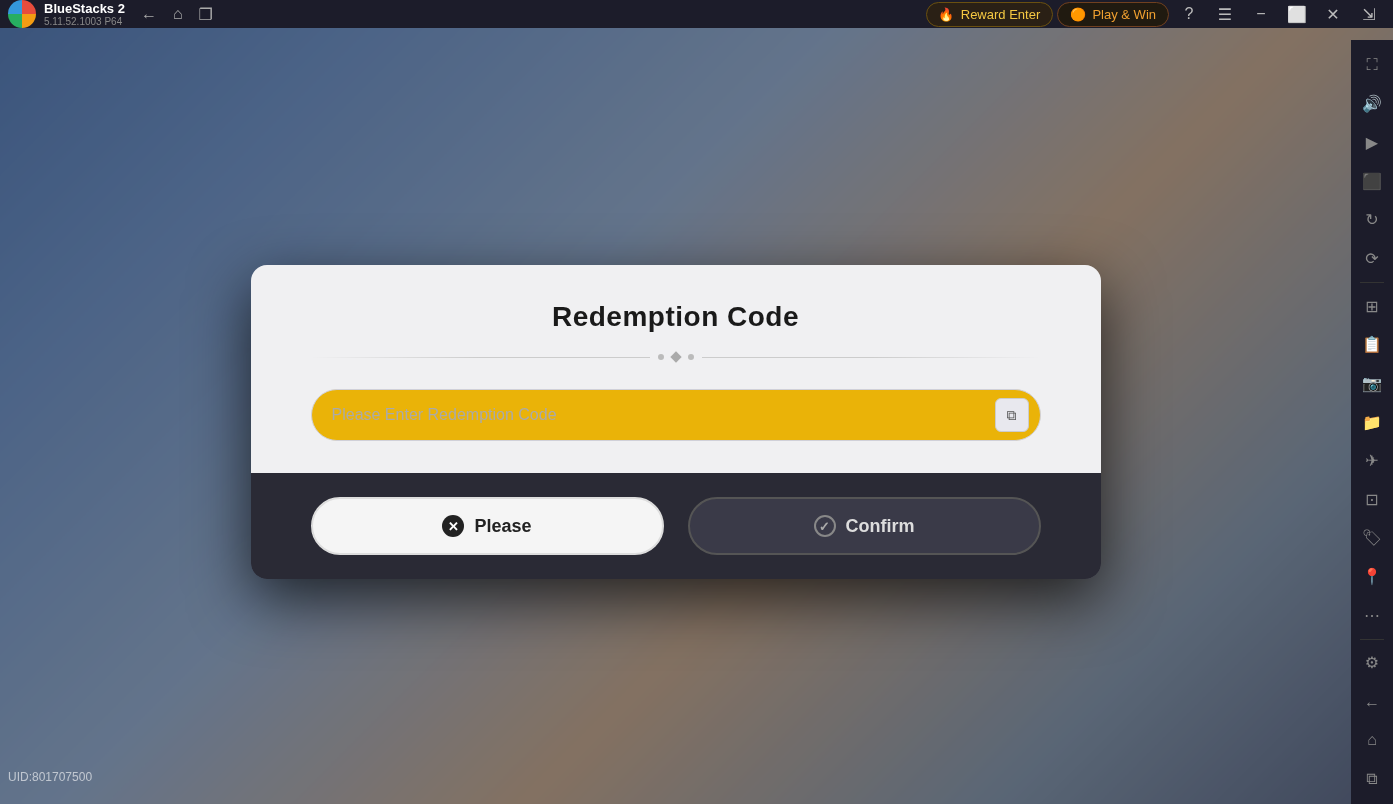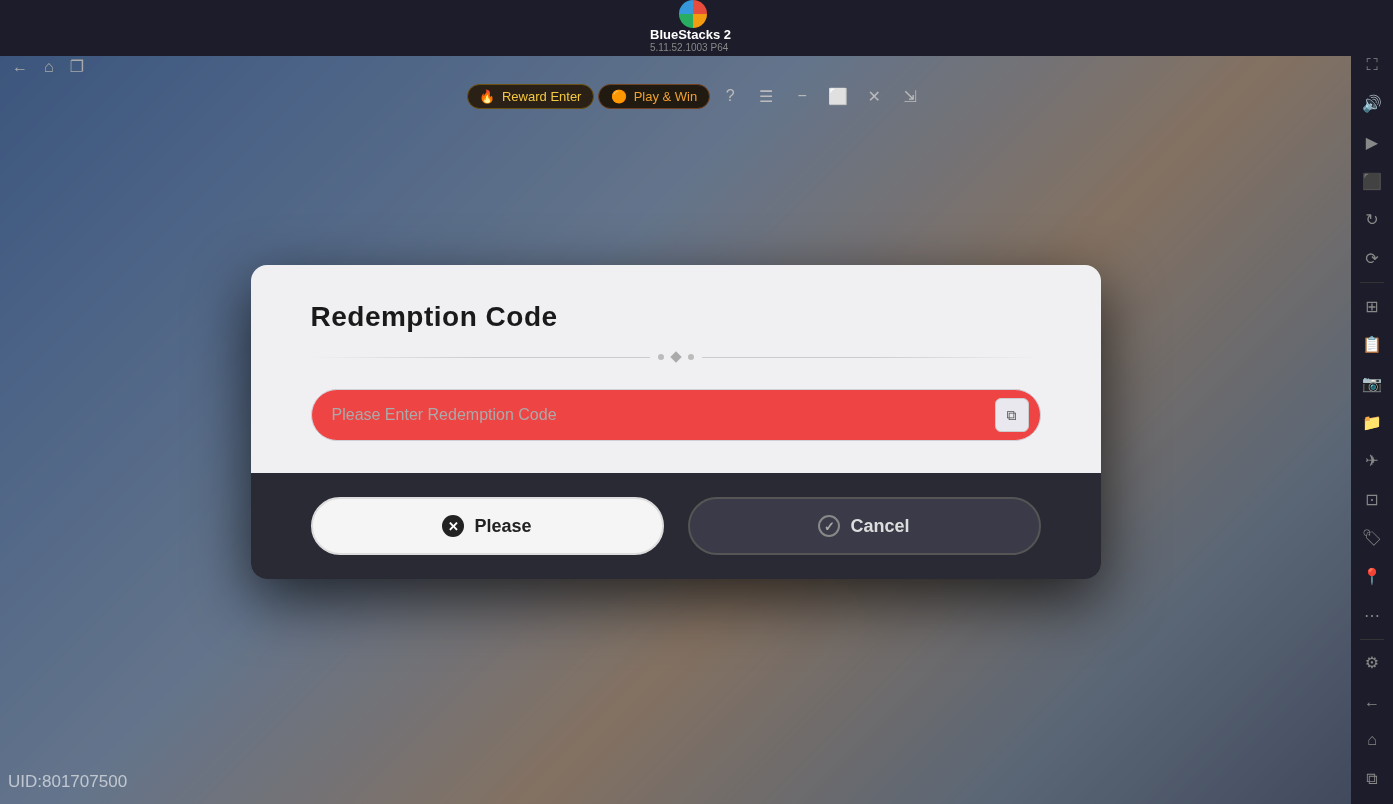--- a/index.html
+++ b/index.html
@@ -25,27 +25,26 @@
       inset: 0;
       background: rgba(20, 25, 40, 0.35);
     }
 
     
     .topbar {
       position: absolute;
       top: 0;
       left: 0;
       right: 0;
-      height: 56px;
+      height: 28px;
       background: #1c1c2a;
       display: flex;
       align-items: center;
       z-index: 100;
       padding: 0 8px;
-      flex-direction: column;
     }
     .topbar-logo {
       width: 28px;
       height: 28px;
       border-radius: 50%;
       background: conic-gradient(#e74c3c 0deg 90deg, #f39c12 90deg 180deg, #27ae60 180deg 270deg, #3498db 270deg 360deg);
       margin-right: 8px;
       flex-shrink: 0;
     }
     .topbar-title {
@@ -144,24 +143,24 @@
     .sidebar-divider {
       width: 24px;
       height: 1px;
       background: #333;
       margin: 2px 0;
     }
 
     
     .uid-label {
       position: absolute;
-      bottom: 12px;
+      bottom: 20px;
       left: 8px;
       color: rgba(255,255,255,0.6);
-      font-size: 17px;
+      font-size: 12px;
       z-index: 100;
     }
 
     
     .modal-overlay {
       position: absolute;
       top: 40px;
       left: 0;
       right: 42px;
       bottom: 0;
@@ -176,20 +175,21 @@
       width: 850px;
       border-radius: 16px;
       overflow: hidden;
       box-shadow: 0 20px 60px rgba(0,0,0,0.7);
     }
     .modal-top {
       background: #f0f0f2;
       padding: 36px 60px 32px;
     }
     .modal-title {
+      text-align: center;
       font-size: 28px;
       font-weight: 700;
       color: #1a1a1a;
       margin-bottom: 20px;
       letter-spacing: 0.5px;
     }
     .modal-divider {
       display: flex;
       align-items: center;
       gap: 8px;
@@ -217,21 +217,21 @@
     }
 
     .modal-input-wrapper {
       position: relative;
     }
     .modal-input {
       width: 100%;
       padding: 16px 52px 16px 20px;
       border-radius: 30px;
       border: 1.5px solid #d0d0d8;
-      background: #ef4444;
+      background: #eab308;
       font-size: 16px;
       color: #333;
       outline: none;
     }
     .modal-input::placeholder {
       color: #aaa;
     }
     .modal-paste-btn {
       position: absolute;
       right: 12px;
@@ -399,19 +399,19 @@
       </div>
     </div>
 
     <div class="modal-bottom">
       <button class="modal-btn modal-btn-cancel">
         <span class="btn-icon-cancel">✕</span>
         <span>Please</span>
       </button>
       <button class="modal-btn modal-btn-confirm">
         <span class="btn-icon-confirm">✓</span>
-        <span>Cancel</span>
+        <span>Confirm</span>
       </button>
     </div>
   </div>
 </div>
 
 <div class="uid-label">UID:801707500</div>
 
 </body></html>

